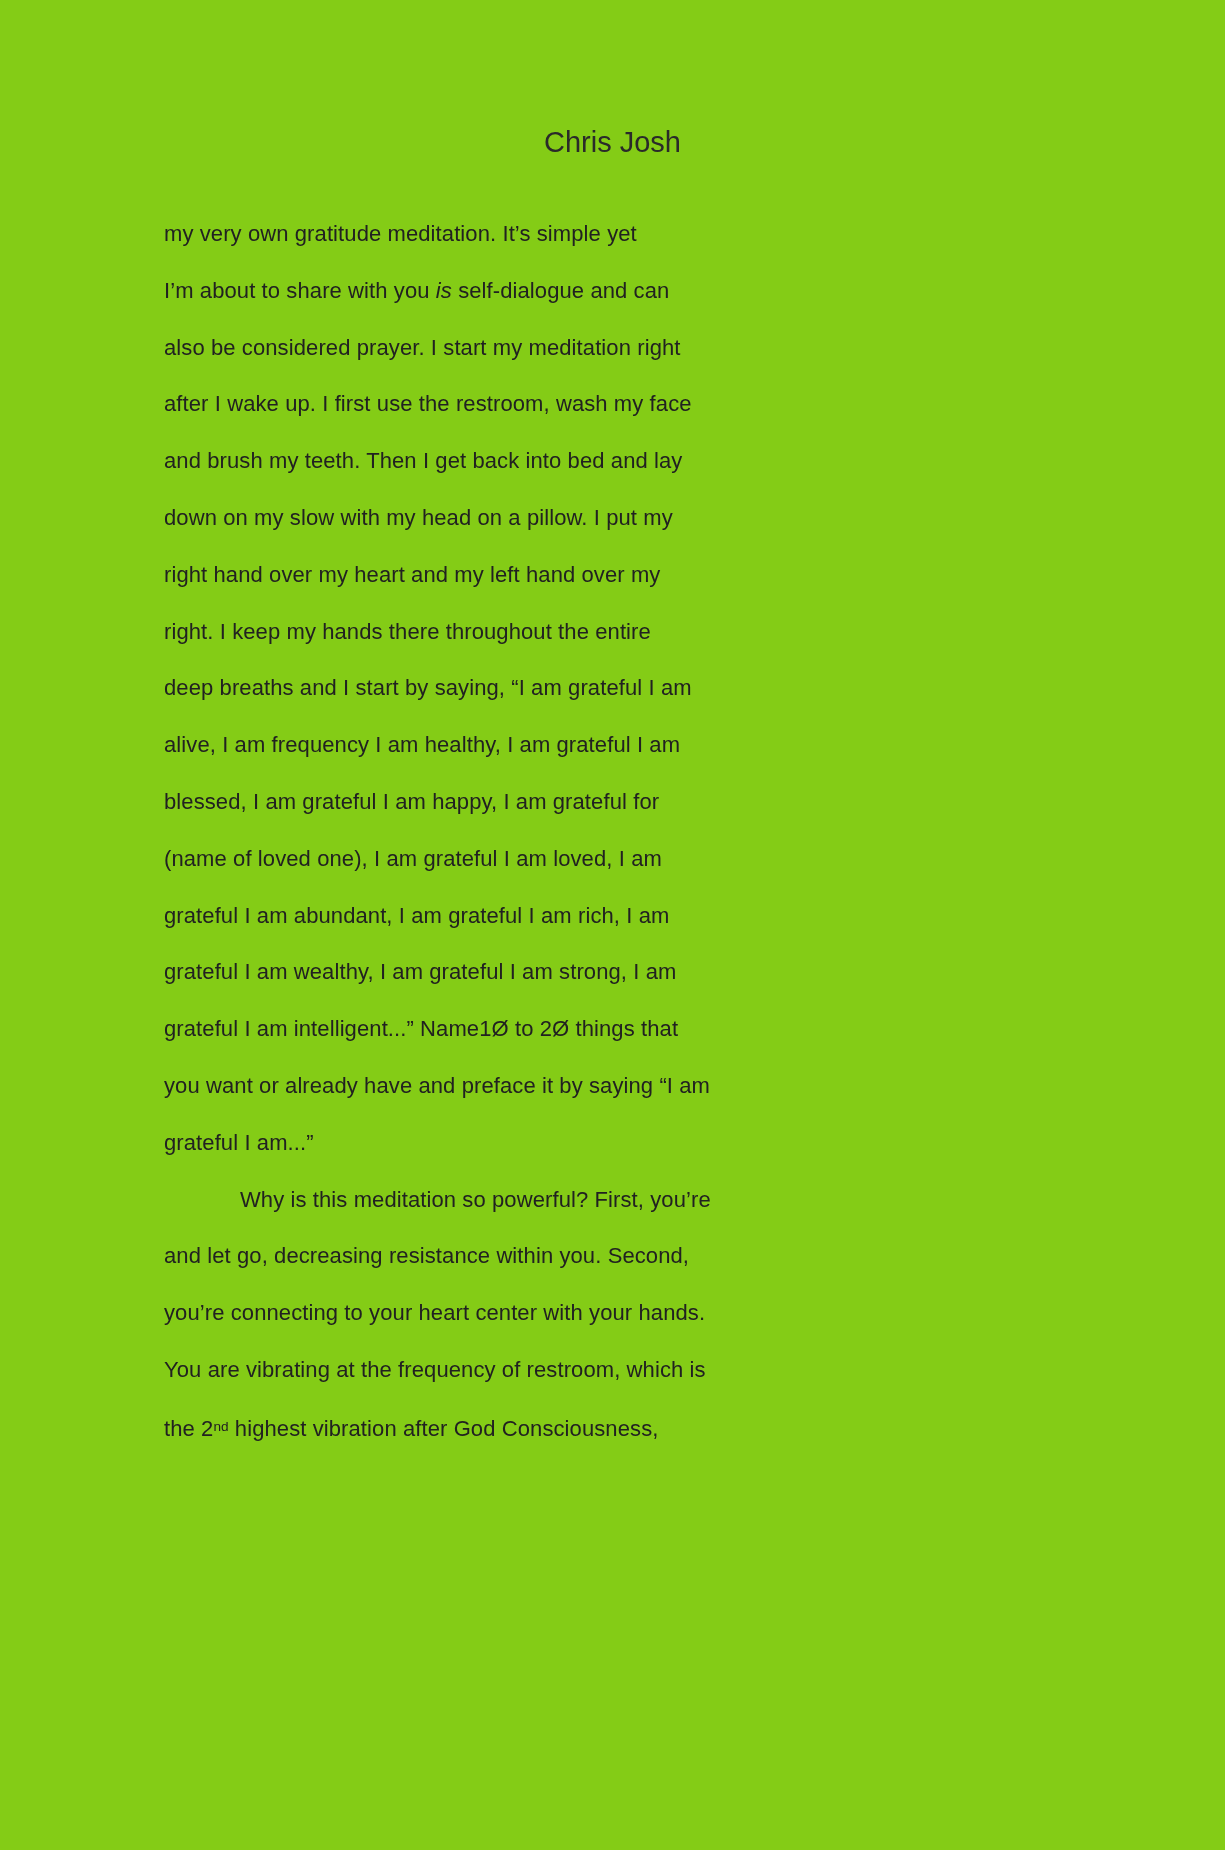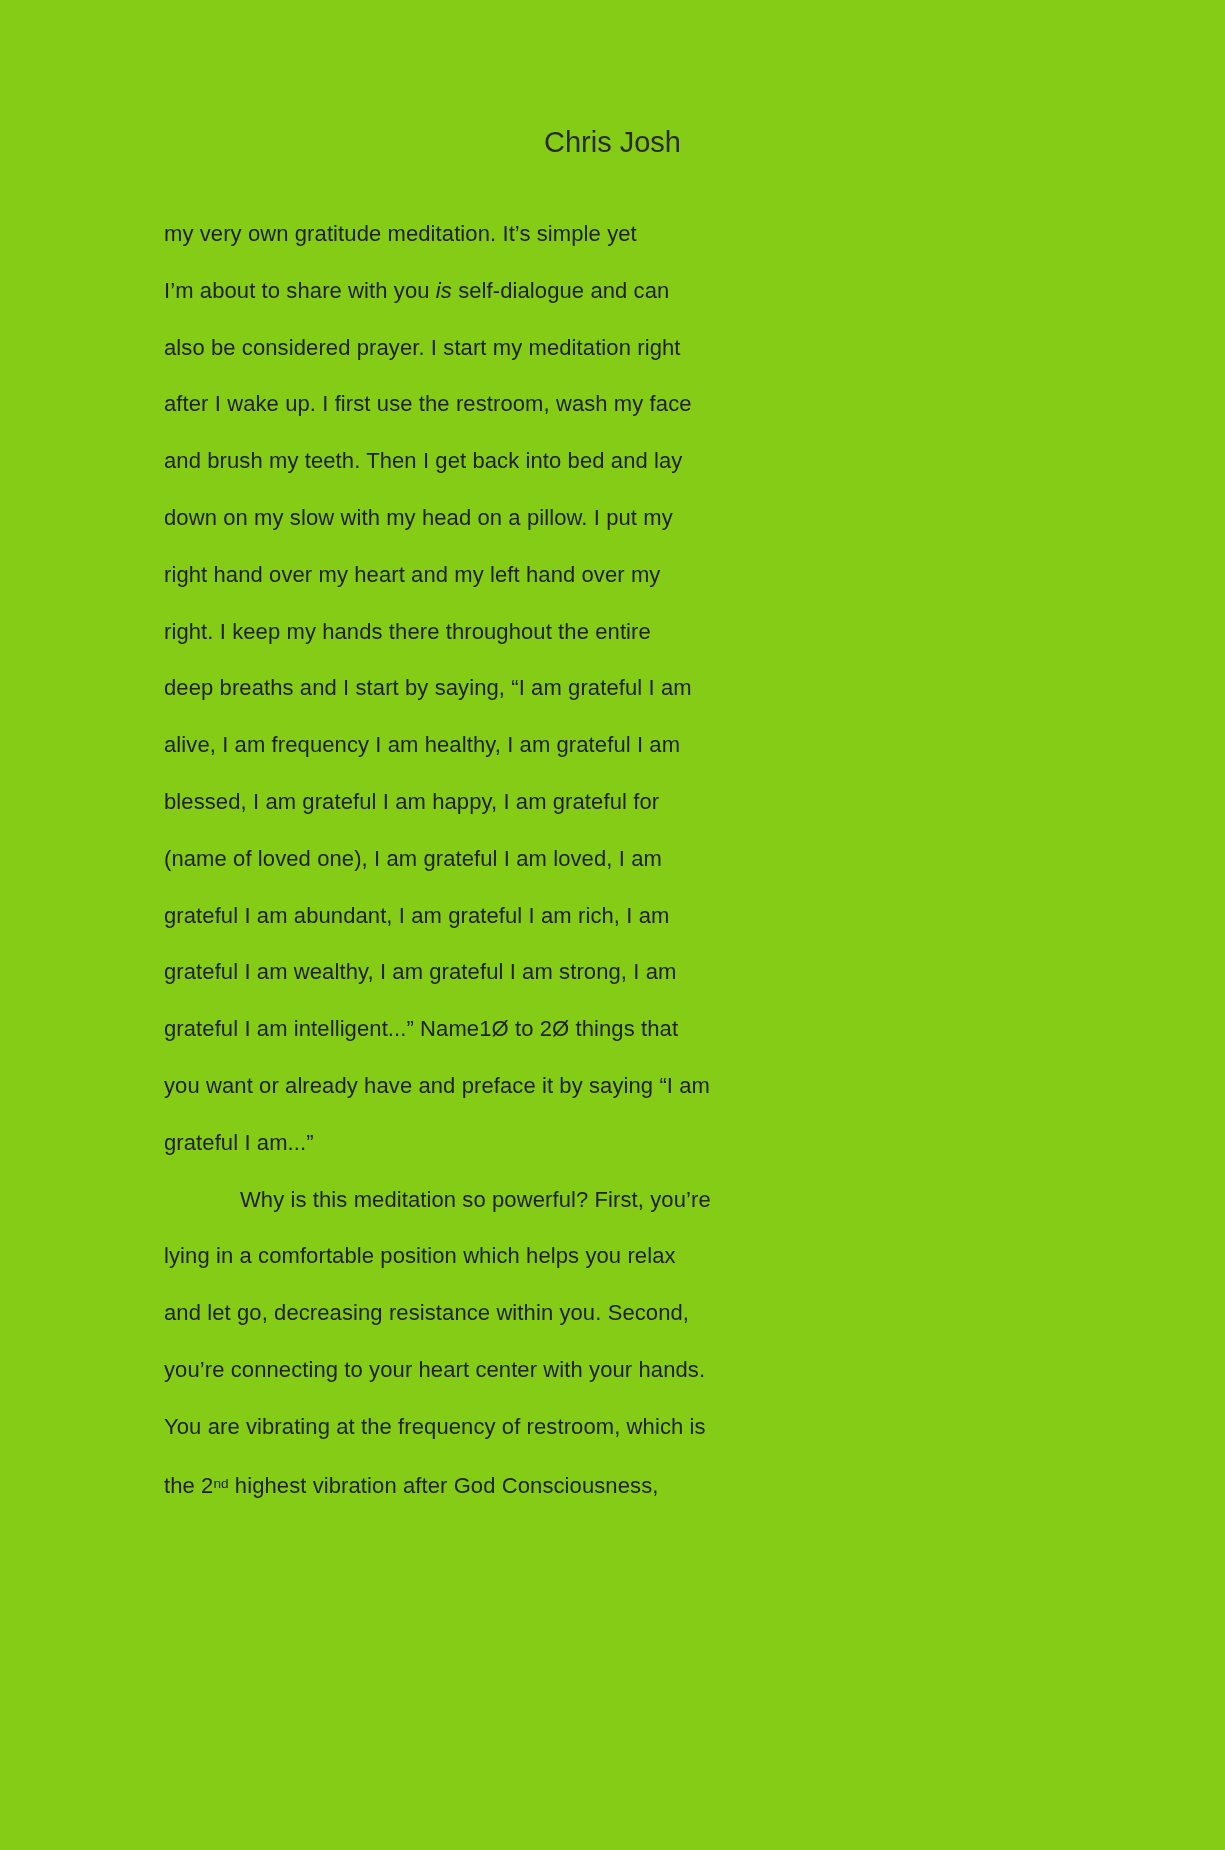--- a/index.html
+++ b/index.html
@@ -83,21 +83,20 @@
     <div class="line">alive, I am frequency I am healthy, I am grateful I am</div>
     <div class="line">blessed, I am grateful I am happy, I am grateful for</div>
     <div class="line">(name of loved one), I am grateful I am loved, I am</div>
     <div class="line">grateful I am abundant, I am grateful I am rich, I am</div>
     <div class="line">grateful I am wealthy, I am grateful I am strong, I am</div>
     <div class="line">grateful I am intelligent...” Name1Ø to 2Ø things that</div>
     <div class="line">you want or already have and preface it by saying “I am</div>
     <div class="line">grateful I am...”</div>
 
     <div class="line indent">Why is this meditation so powerful? First, you’re</div>
-    <div class="line">lying in a comfortable position which helps you relax</div>
     <div class="line">and let go, decreasing resistance within you. Second,</div>
     <div class="line">you’re connecting to your heart center with your hands.</div>
     <div class="line">You are vibrating at the frequency of restroom, which is</div>
     <div class="line"><span>the 2</span><span class="ord">nd</span><span> highest vibration after God Consciousness,</span></div>
 
   </div>
 
 
 </div>
 

